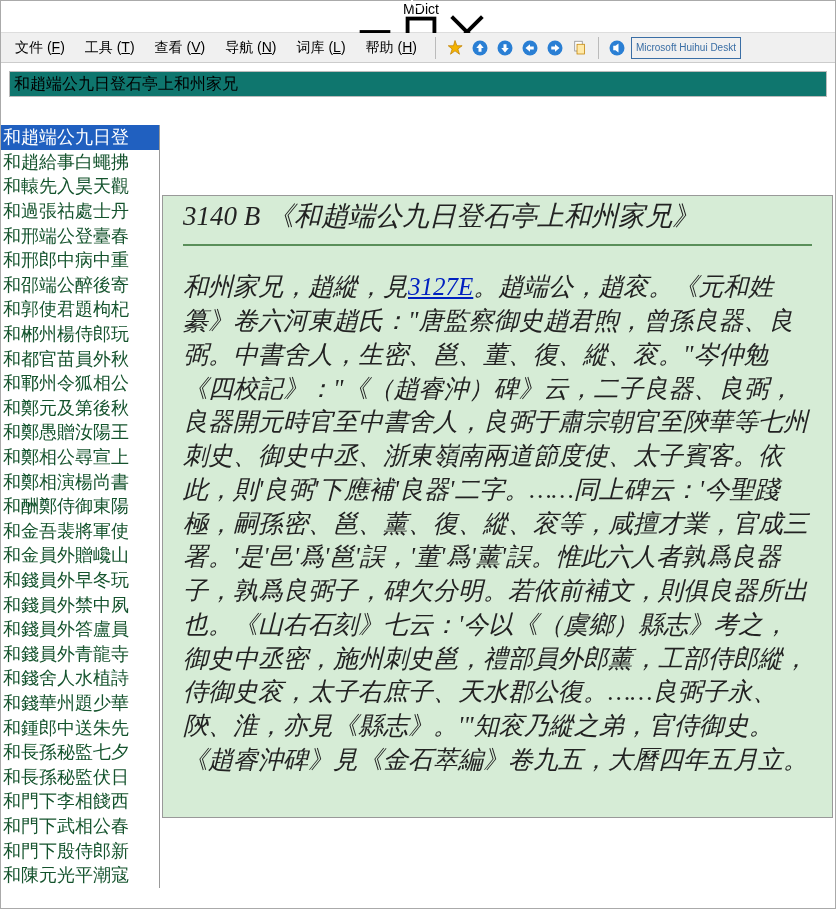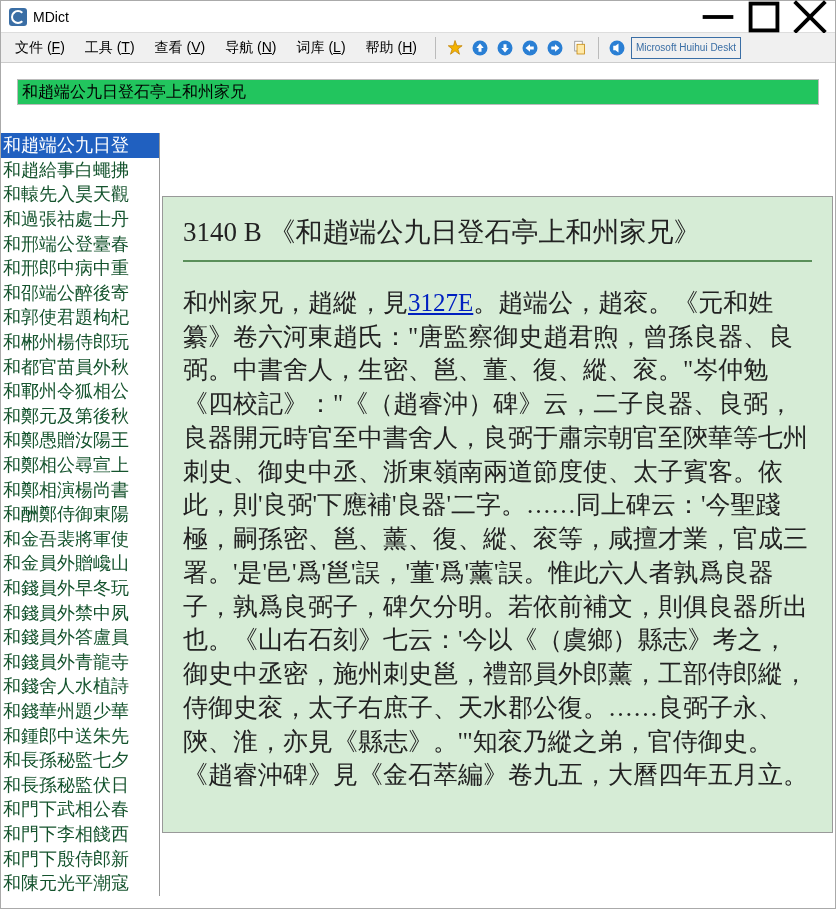--- a/index.html
+++ b/index.html
@@ -1,46 +1,46 @@
 <!DOCTYPE html>
 <html><head>
 <meta charset="utf-8">
 <style>
   * { box-sizing: border-box; margin: 0; padding: 0; }
   html, body { width: 836px; height: 909px; font-family: "Microsoft YaHei", "SimSun", sans-serif; font-size: 13px; overflow: hidden; background: #fff; }
   
   .window { width: 836px; height: 909px; border: 1px solid #aaa; display: flex; flex-direction: column; background: #fff; }
   
-  .titlebar { height: 32px; display: flex; align-items: center; padding: 0 2px 0 8px; background: #fff; border-bottom: 1px solid #ddd; }
+  .titlebar { height: 32px; display: flex; align-items: center; padding: 0 2px 0 8px; background: #fff; border-bottom: 1px solid #ddd; flex-direction: column; }
   .titlebar .app-icon { width: 18px; height: 18px; background: #3a6ea5; border-radius: 3px; margin-right: 6px; position: relative; display: flex; align-items: center; justify-content: center; }
   .titlebar .app-icon::after { content: ""; width: 10px; height: 10px; border: 2px solid #fff; border-radius: 50%; border-right-color: transparent; position: absolute; }
   .titlebar .title-text { flex: 1; font-size: 14px; }
   .titlebar .win-controls { display: flex; }
   .titlebar .win-btn { width: 46px; height: 30px; display: flex; align-items: center; justify-content: center; cursor: pointer; font-family: "Segoe UI Symbol", sans-serif; }
   
   .menubar-row { display: flex; align-items: center; border-bottom: 1px solid #ccc; background: #f0f0f0; height: 30px; }
   .menubar { display: flex; align-items: center; padding: 16px 4px; }
   .menu-item { padding: 4px 10px; cursor: pointer; font-size: 14px; }
   .menu-item .mn { text-decoration: underline; }
   .menubar-sep { width: 1px; height: 22px; background: #bbb; margin: 0 4px; }
   
   .toolbar { display: flex; align-items: center; padding: 0 4px; gap: 3px; }
   .tb-btn { width: 22px; height: 22px; display: flex; align-items: center; justify-content: center; cursor: pointer; border-radius: 2px; }
   .tb-btn svg { width: 18px; height: 18px; }
   .tts-box { border: 1px solid #3a6ea5; padding: 1px 4px; font-size: 10px; color: #3a6ea5; white-space: nowrap; overflow: hidden; flex: 1; height: 22px; line-height: 18px; }
   
-  .searchbar { border: 1px solid #bbb; background: #22c55e; margin: 16px; padding: 2px 4px; font-size: 16px; height: 26px; line-height: 20px; }
+  .searchbar { border: 1px solid #bbb; background: #0f766e; margin: 8px; padding: 2px 4px; font-size: 16px; height: 26px; line-height: 20px; }
   
   .main { flex: 1; display: flex; overflow: hidden; align-items: center; }
   .sidebar { width: 159px; border-right: 1px solid #999; overflow-y: hidden; background: #fff; }
   .sidebar .side-item { font-size: 18px; padding: 0 2px; white-space: nowrap; overflow: hidden; cursor: pointer; color: #14532d; line-height: 24.6px; font-family: "SimSun",serif; }
   .sidebar .side-item.selected { background: #2060c0; color: #fff; }
   
   .content-wrap { flex: 1; border: 1px solid #999; margin: 2px; background: #d6ecd6; overflow-y: auto; position: relative; }
-  .content { padding: 17px 20px 40px 20px; font-family: "SimSun", serif; }
+  .content { padding: 2px 20px 40px 20px; font-family: "SimSun", serif; font-style: italic; }
   .entry-head { font-size: 27px; color: #222; margin-bottom: 10px; font-family: "Times New Roman","SimSun",serif; }
   .entry-hr { border: none; border-top: 2px solid #5a8f5a; margin: 8px 0 24px 0; }
   .entry-body { font-size: 25px; line-height: 1.35; color: #222; }
   .entry-body a { color: #0020c0; text-decoration: underline; cursor: pointer; }
   
   ::-webkit-scrollbar { width: 17px; background: #f0f0f0; }
   ::-webkit-scrollbar-thumb { background: #c0c0c0; border: 1px solid #a0a0a0; }
   ::-webkit-scrollbar-button { height: 17px; background: #e0e0e0; border: 1px solid #a0a0a0; }
 </style>
 </head>
@@ -152,22 +152,22 @@
         <div class="side-item">和金員外贈巉山</div>
         <div class="side-item">和錢員外早冬玩</div>
         <div class="side-item">和錢員外禁中夙</div>
         <div class="side-item">和錢員外答盧員</div>
         <div class="side-item">和錢員外青龍寺</div>
         <div class="side-item">和錢舍人水植詩</div>
         <div class="side-item">和錢華州題少華</div>
         <div class="side-item">和鍾郎中送朱先</div>
         <div class="side-item">和長孫秘監七夕</div>
         <div class="side-item">和長孫秘監伏日</div>
+        <div class="side-item">和門下李相餞西</div>
         <div class="side-item">和門下武相公春</div>
-        <div class="side-item">和門下李相餞西</div>
         <div class="side-item">和門下殷侍郎新</div>
         <div class="side-item">和陳元光平潮寇</div>
       </div>
 
     <div class="content-wrap">
       <div class="content">
         <div class="entry-head">
           <span>3140 B</span>
           <span>《和趙端公九日登石亭上和州家兄》</span>
         </div>

